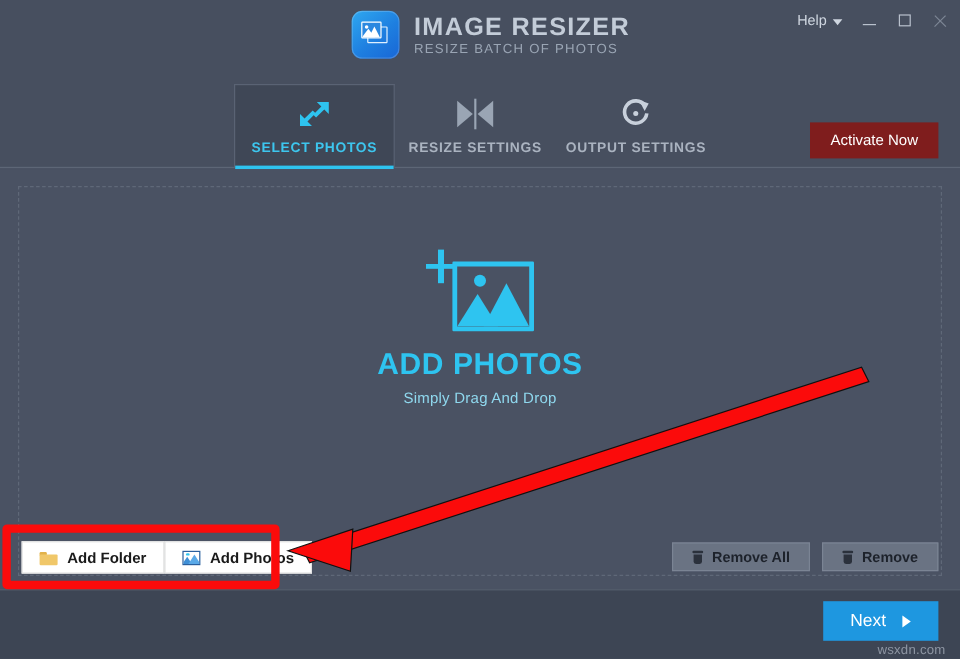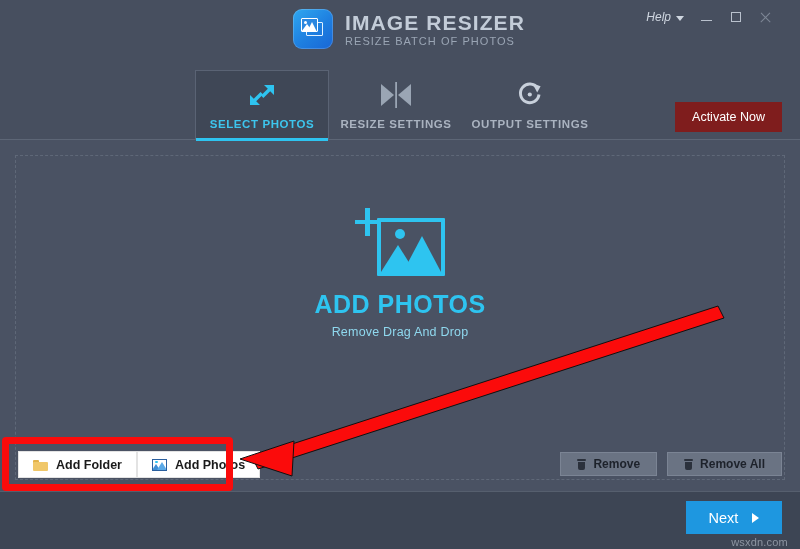--- a/index.html
+++ b/index.html
@@ -16,22 +16,22 @@
   }
 
   
   .header {
     position: absolute; left: 0; top: 0;
     width: 800px; height: 140px;
     background: #474f5f;
     border-bottom: 1px solid #5d6676;
   }
   .titlebar-right {
-    position: absolute; right: 22px; top: 6px;
-    display: flex; align-items: flex-end; gap: 2px; font-style: italic;
+    position: absolute; right: 4px; top: 6px;
+    display: flex; align-items: flex-end; gap: 2px;
   }
   .help-btn {
     display: flex; align-items: center; gap: 5px;
     color: #cfd6e0; font-size: 12px;
     padding: 3px 7px 4px 7px;
     cursor: default;
   }
   .chev {
     width: 0; height: 0;
     border-left: 4px solid transparent;
@@ -359,21 +359,21 @@
         <div class="addicon">
           <div class="plus-v"></div>
           <div class="plus-h"></div>
           <div class="frame">
             <div class="sun"></div>
             <div class="m1"></div>
             <div class="m2"></div>
           </div>
         </div>
         <div class="add-title">ADD PHOTOS</div>
-        <div class="add-sub">Remove Drag And Drop</div>
+        <div class="add-sub">Simply Drag And Drop</div>
       </div>
 
     </div>
 
     <div class="left-buttons">
       <div class="wbtn">
         <span class="folder-ic"></span>
         <span>Add Folder</span>
       </div>
       <div class="wbtn">
@@ -382,25 +382,25 @@
             <span class="a"></span>
             <span class="b"></span>
         </span>
         <span>Add Photos</span>
       </div>
     </div>
 
     <div class="right-buttons">
       <div class="gbtn">
         <span class="trash"></span>
-        <span>Remove</span>
+        <span>Remove All</span>
       </div>
       <div class="gbtn">
         <span class="trash"></span>
-        <span>Remove All</span>
+        <span>Remove</span>
       </div>
     </div>
   </div>
 
   <div class="footer">
     <div class="next-btn">
       <span>Next</span>
       <span class="next-chev"></span>
     </div>
     <div class="watermark">wsxdn.com</div>

